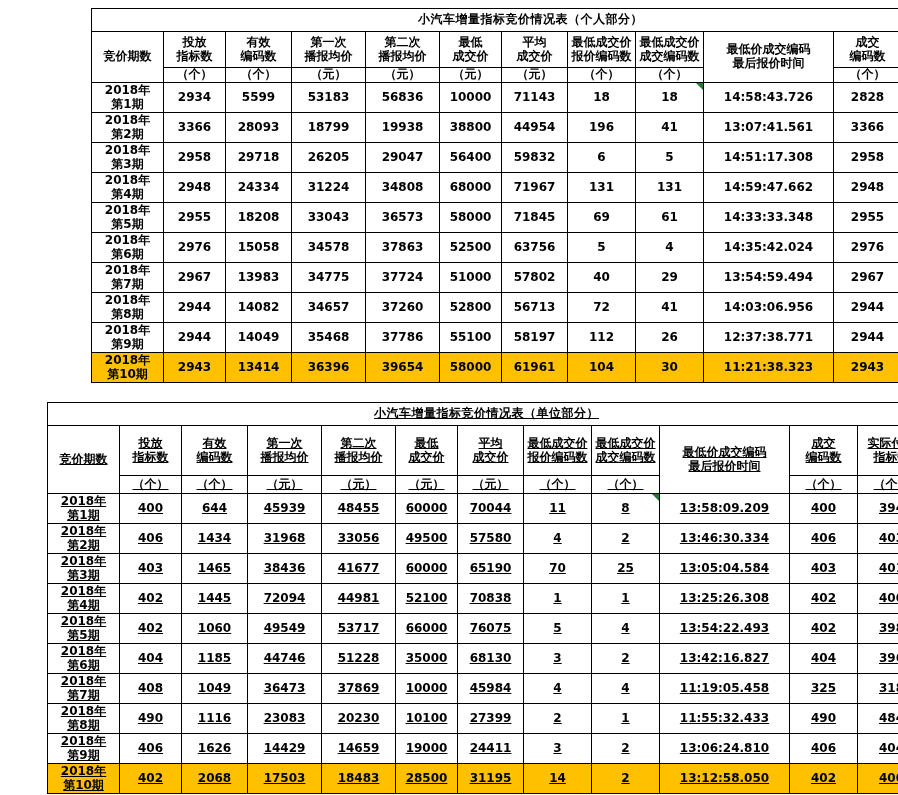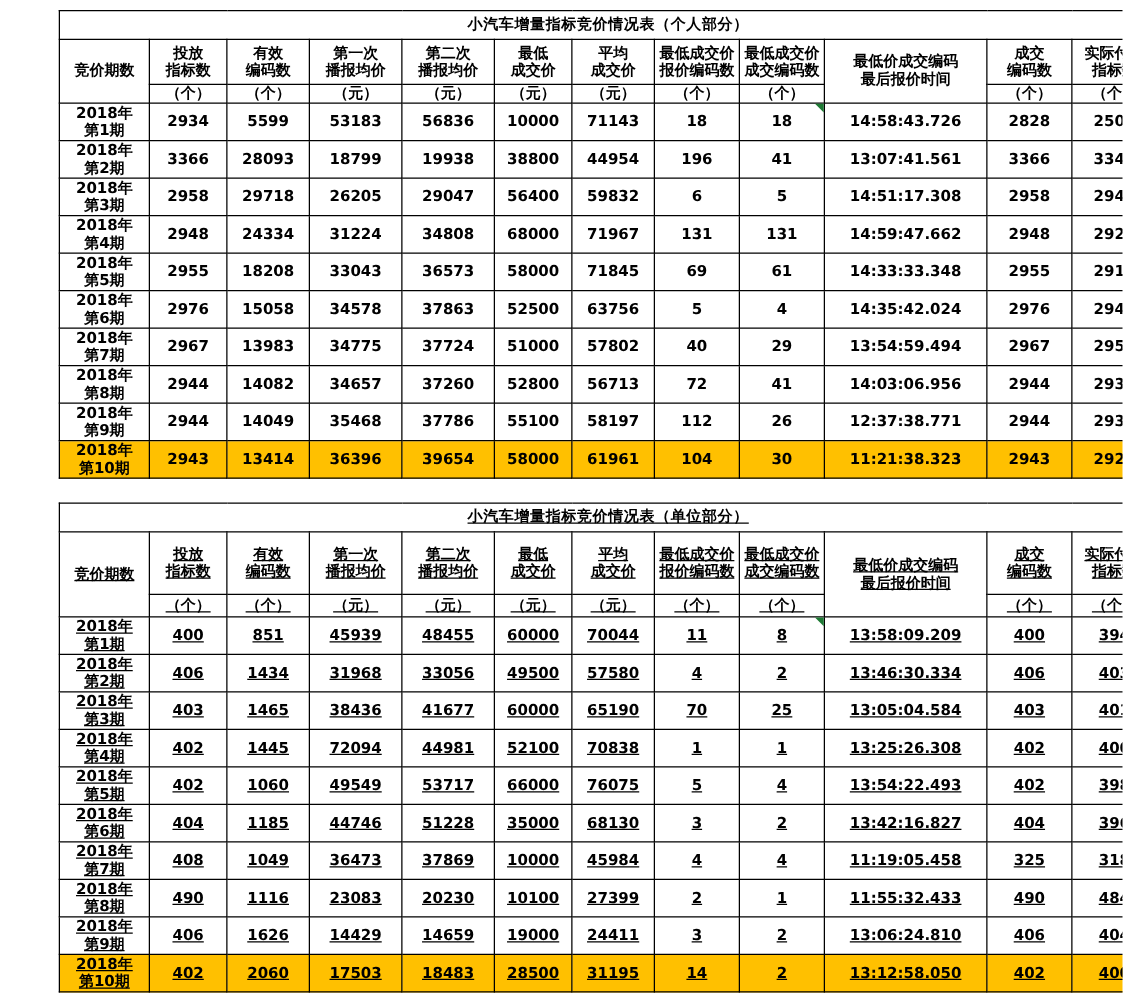--- a/index.html
+++ b/index.html
@@ -13,21 +13,21 @@
     font-family: "DejaVu Sans", "Liberation Sans", sans-serif;
     color: #000;
     position: relative;
     overflow: hidden;
   }
   .table-block {
     position: absolute;
     left: 47px;
     width: 808px;
   }
-  #block-personal { top: 8px; }
+  #block-personal { top: 8px; margin-left: 44px; }
   #block-unit { top: 402px; text-decoration: underline; }
 
   table.grid {
     border-collapse: collapse;
     width: 808px;
     table-layout: fixed;
   }
   table.grid td, table.grid th {
     border: 1px solid #000;
     text-align: center;
@@ -322,21 +322,21 @@
           <td class="hdr small-note">（元）</td>
           <td class="hdr small-note">（元）</td>
           <td class="hdr small-note">（个）</td>
           <td class="hdr small-note">（个）</td>
           <td class="hdr small-note">（个）</td>
           <td class="hdr small-note">（个）</td>
         </tr>
         <tr class="data-row">
           <td class="period-cell">2018年<br>第1期</td>
           <td>400</td>
-          <td>851</td>
+          <td>644</td>
           <td>45939</td>
           <td>48455</td>
           <td>60000</td>
           <td>70044</td>
           <td>11</td>
           <td class="corner-mark">8</td>
           <td>13:58:09.209</td>
           <td>400</td>
           <td>394</td>
         </tr>
@@ -448,21 +448,21 @@
           <td>24411</td>
           <td>3</td>
           <td>2</td>
           <td>13:06:24.810</td>
           <td>406</td>
           <td>404</td>
         </tr>
         <tr class="data-row highlight">
           <td class="period-cell">2018年<br>第10期</td>
           <td>402</td>
-          <td>2060</td>
+          <td>2068</td>
           <td>17503</td>
           <td>18483</td>
           <td>28500</td>
           <td>31195</td>
           <td>14</td>
           <td>2</td>
           <td>13:12:58.050</td>
           <td>402</td>
           <td>400</td>
         </tr>

